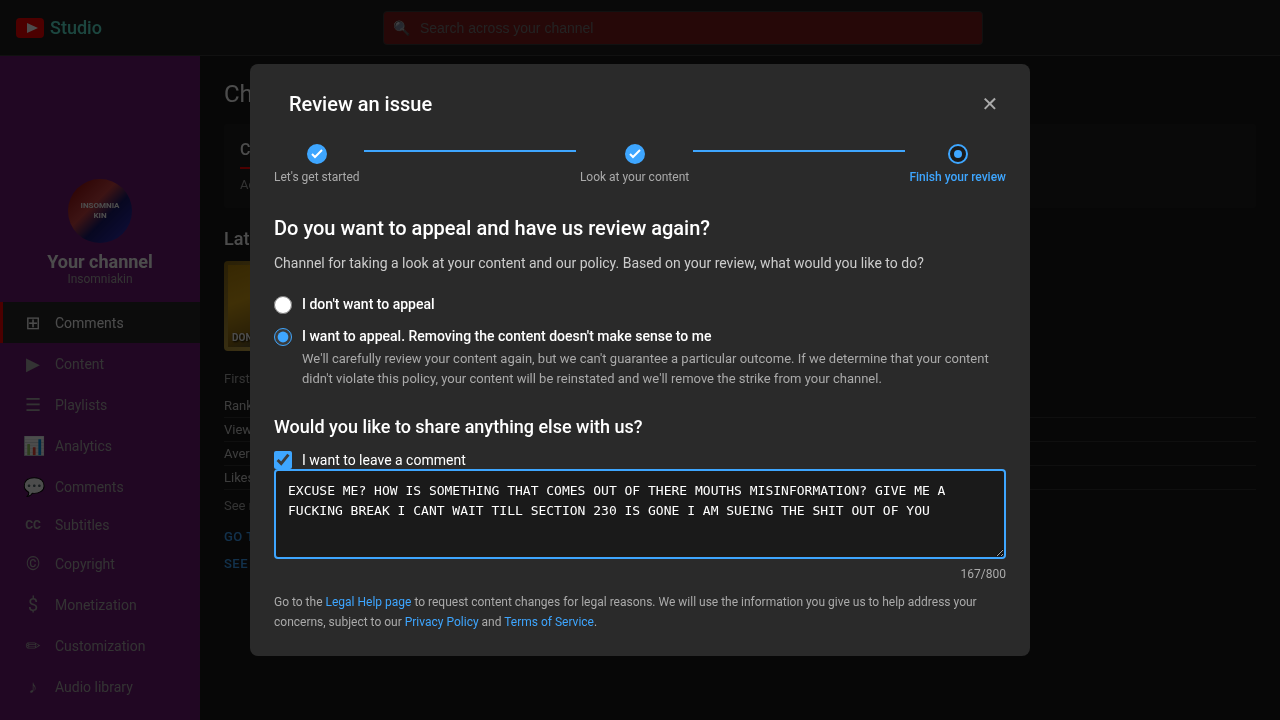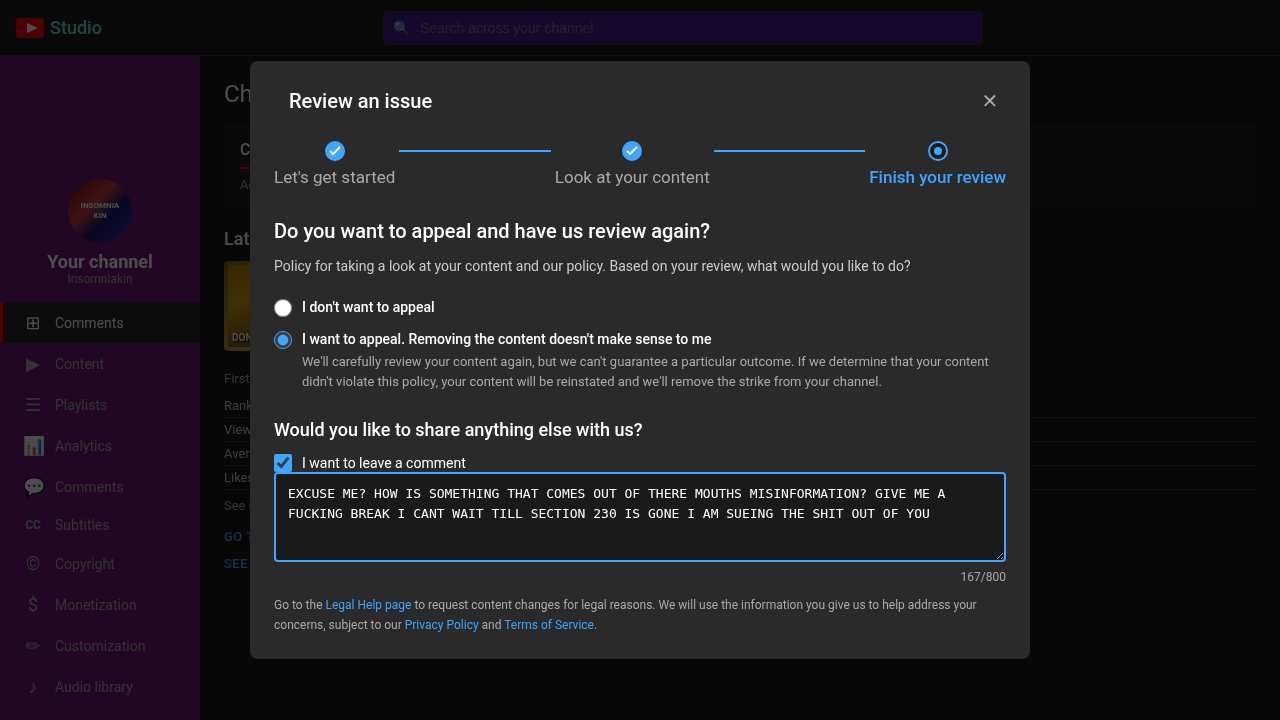--- a/index.html
+++ b/index.html
@@ -40,21 +40,21 @@
       font-weight: 500;
     }
     .topbar-search {
       flex: 1;
       max-width: 600px;
       margin: 0 auto;
       position: relative;
     }
     .topbar-search input {
       width: 100%;
-      background: #4c1d95;
+      background: #7f1d1d;
       border: 1px solid #3a3a3a;
       border-radius: 4px;
       color: #aaa;
       padding: 8px 12px 8px 36px;
       font-size: 14px;
       outline: none;
     }
     .search-icon-wrap {
       position: absolute;
       left: 10px;
@@ -296,21 +296,21 @@
       display: flex;
       align-items: center;
       justify-content: center;
       margin-bottom: 6px;
     }
     .step-circle.current {
       background: #fff;
       border-color: #3ea6ff;
     }
     .step-label {
-      font-size: 17px;
+      font-size: 12px;
       color: #aaa;
       white-space: nowrap;
     }
     .step-label.active-label {
       color: #3ea6ff;
       font-weight: 500;
     }
     .step-connector {
       flex: 1;
       height: 2px;
@@ -540,21 +540,21 @@
       <div class="step">
         <div class="step-circle current" style="background:#1a1a1a; border:2px solid #3ea6ff;">
           <div style="width:8px;height:8px;border-radius:50%;background:#3ea6ff;"></div>
         </div>
         <div class="step-label active-label">Finish your review</div>
       </div>
     </div>
 
     
     <div class="dialog-question">Do you want to appeal and have us review again?</div>
-    <div class="dialog-sub">Policy for taking a look at your content and our policy. Based on your review, what would you like to do?</div>
+    <div class="dialog-sub">Channel for taking a look at your content and our policy. Based on your review, what would you like to do?</div>
 
     
     <div class="radio-group">
       <div class="radio-item">
         <input type="radio" name="appeal" class="radio-input" id="no-appeal" style="">
         <div>
           <label class="radio-label" for="no-appeal">I don't want to appeal</label>
         </div>
       </div>
       <div class="radio-item">

